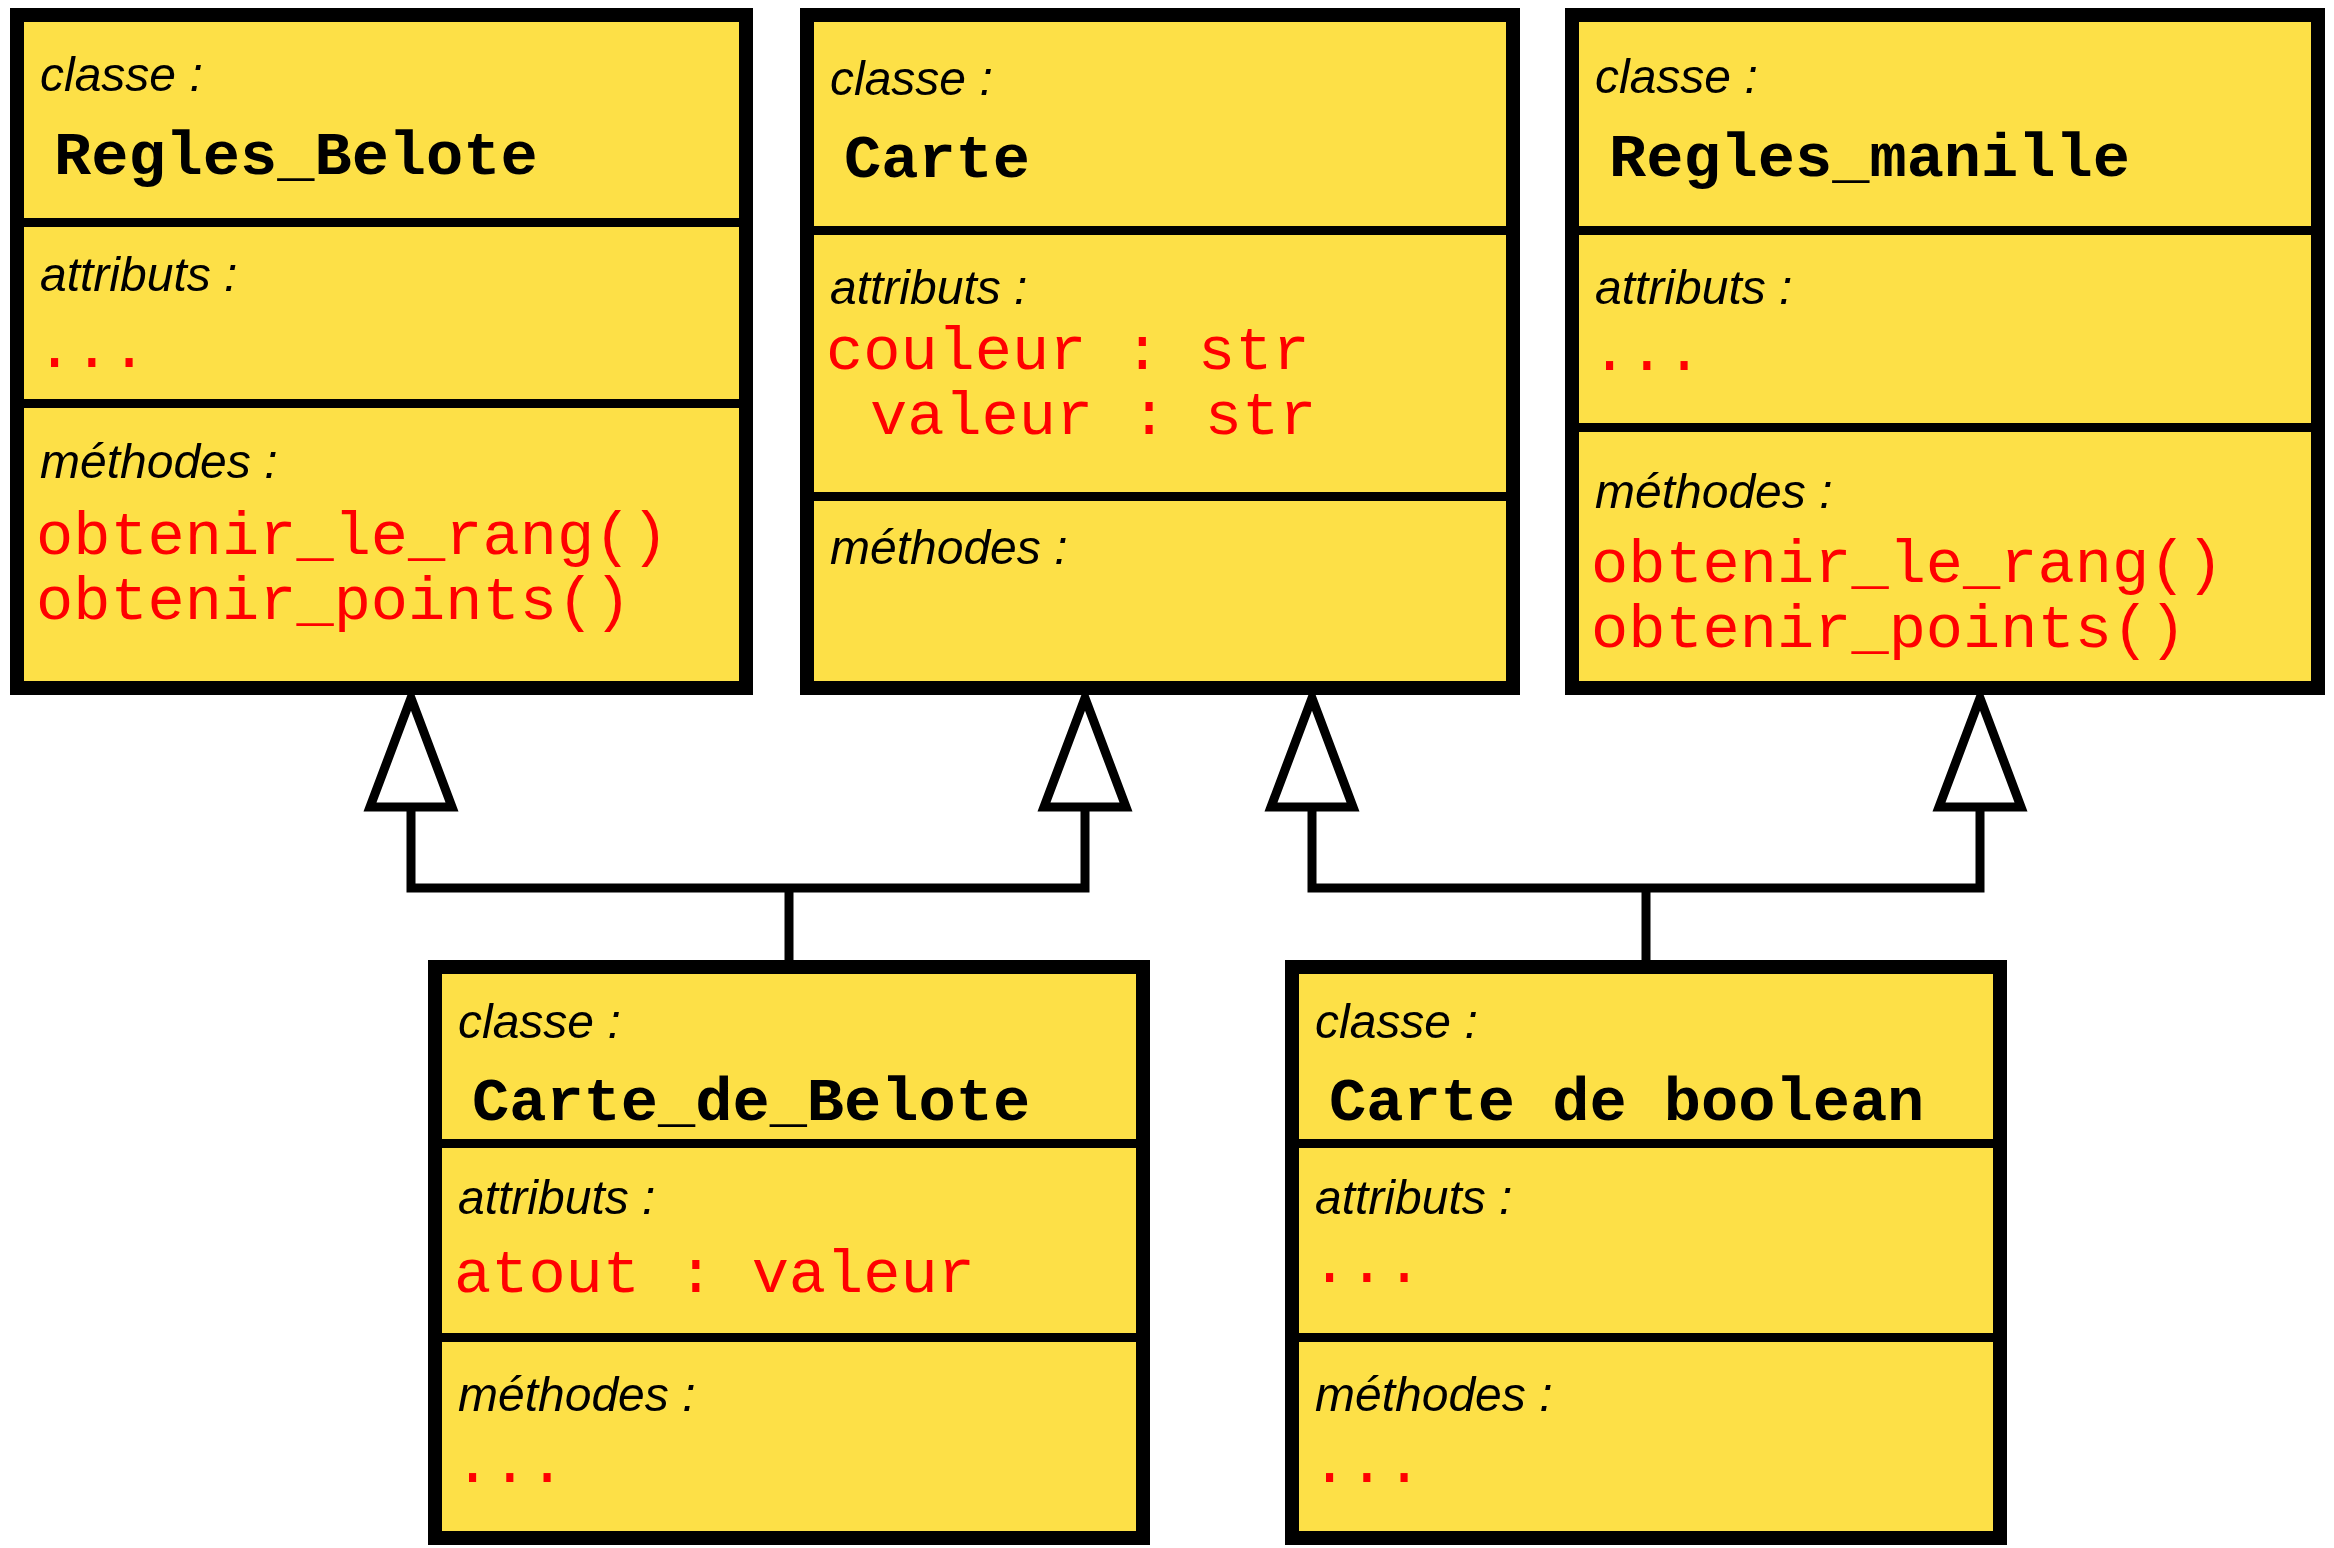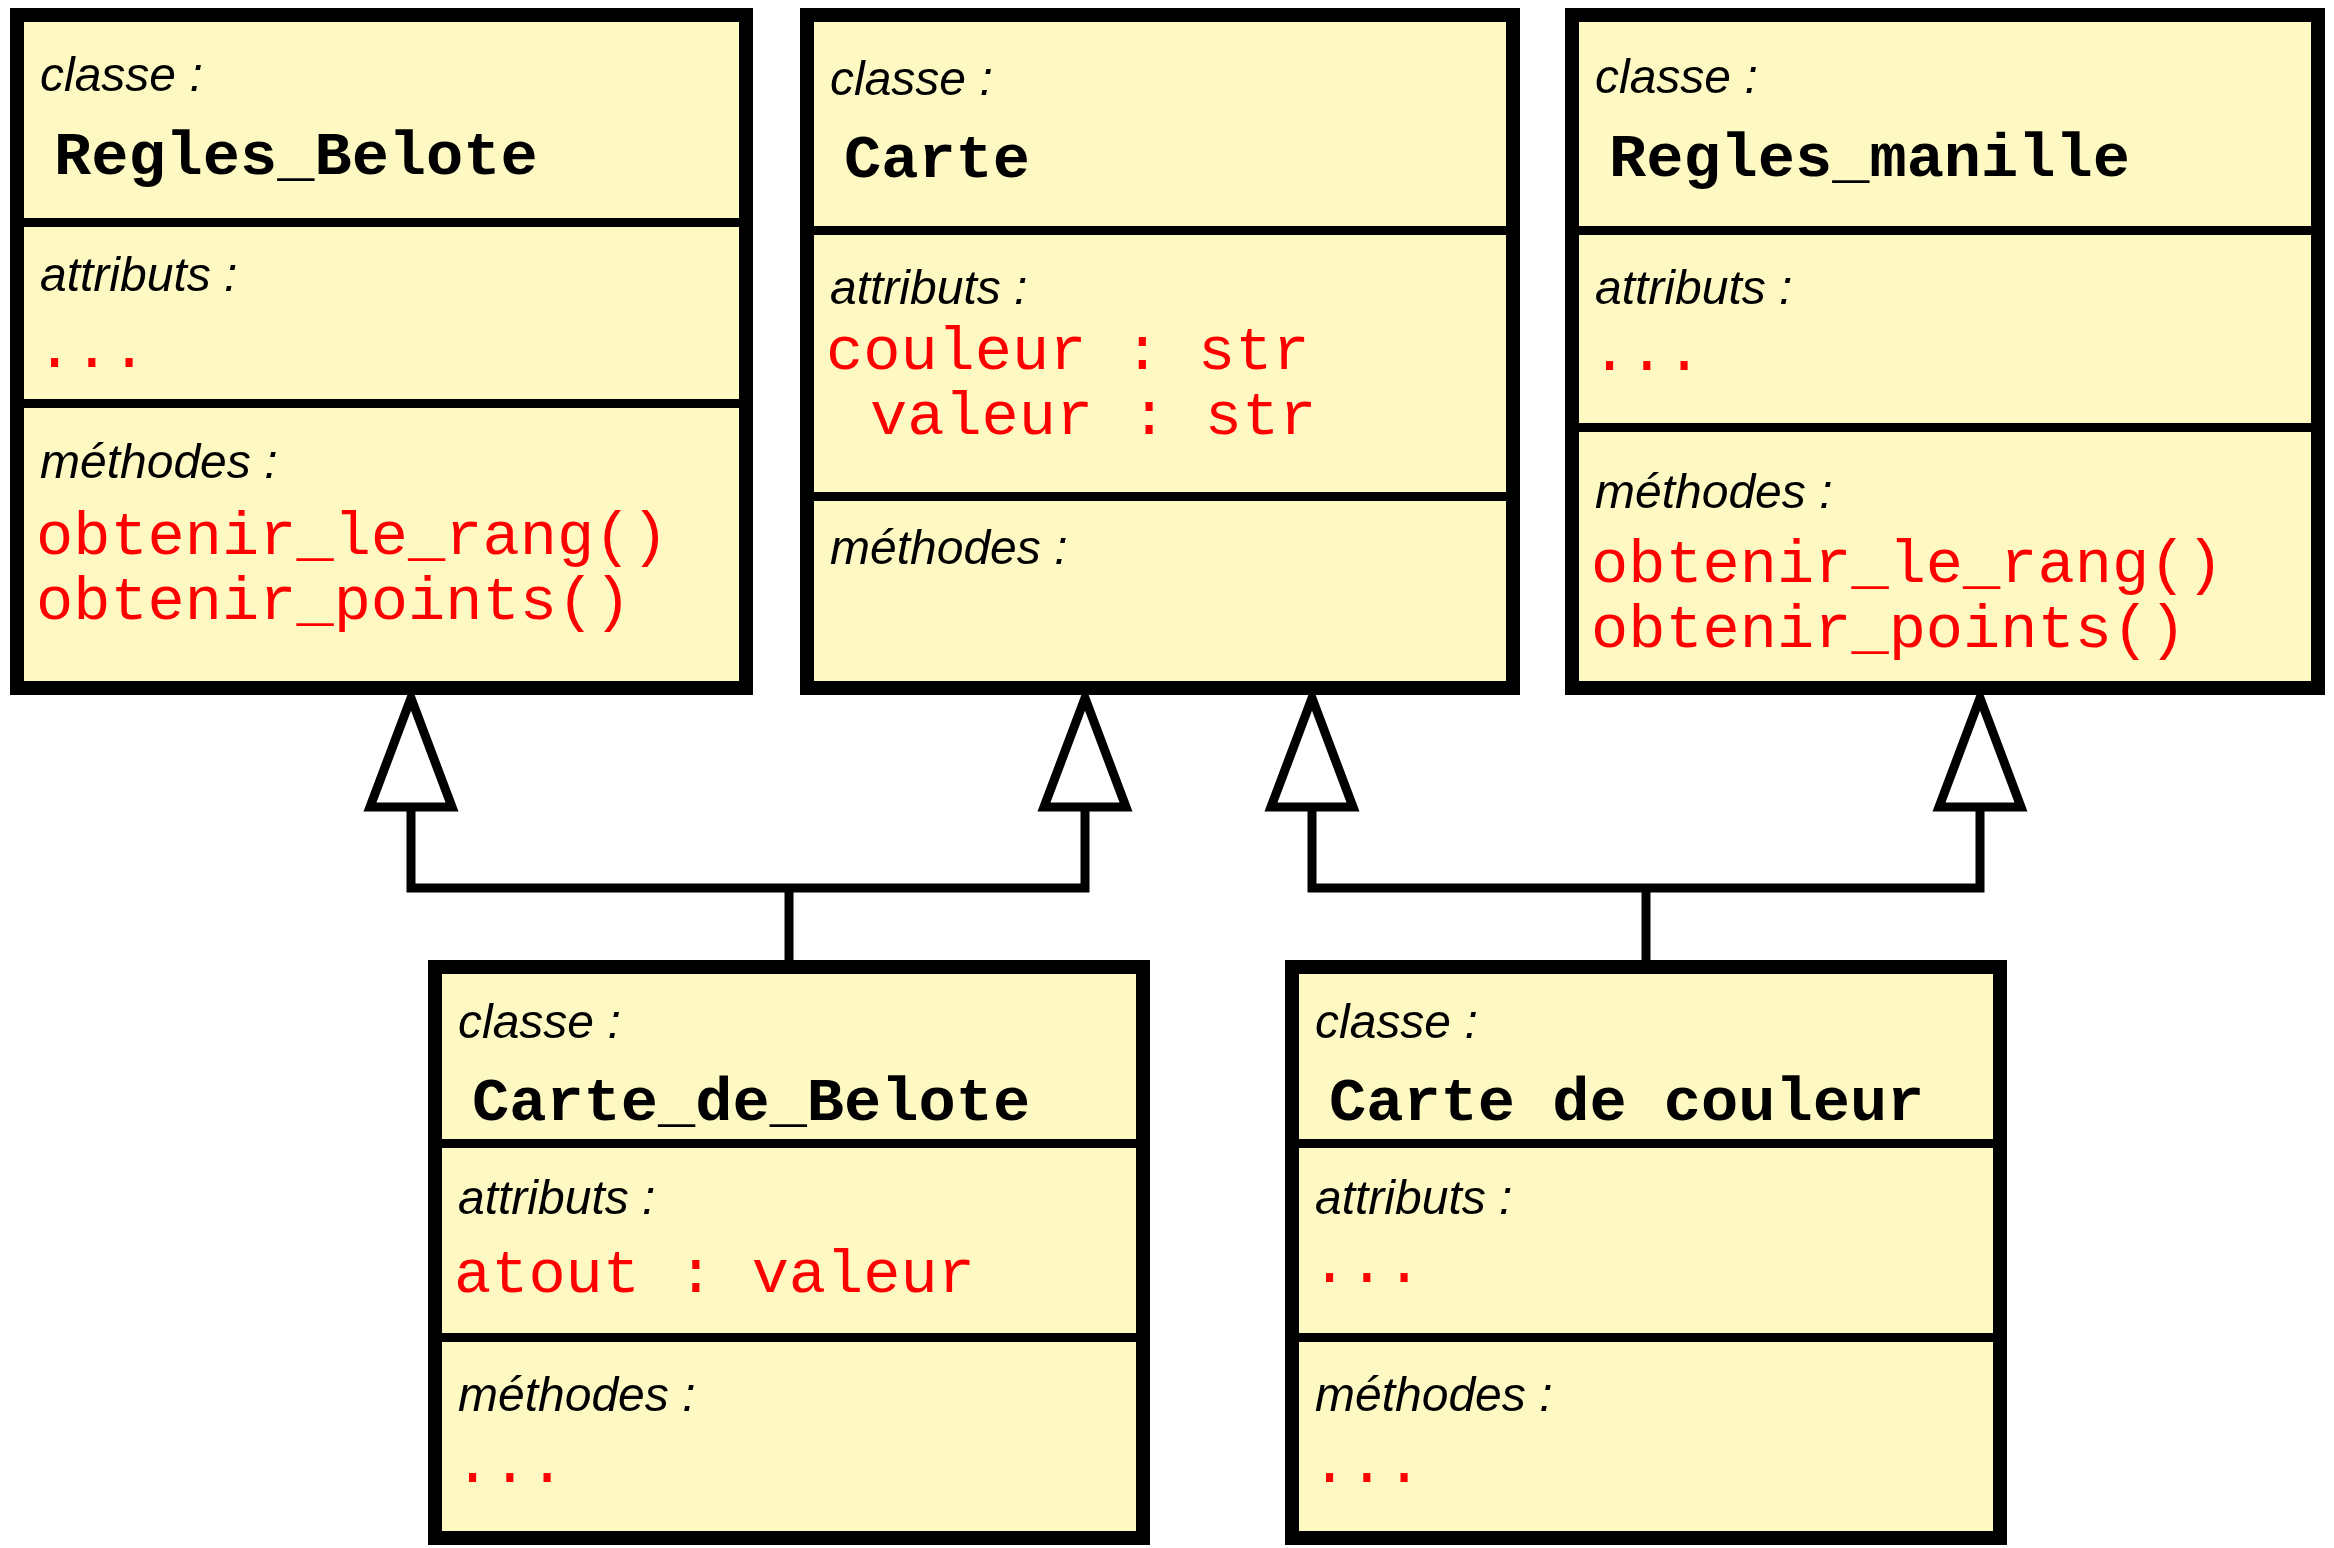--- a/index.html
+++ b/index.html
@@ -10,21 +10,21 @@
   #canvas {
     position: relative;
     width: 2334px;
     height: 1548px;
     background: #ffffff;
     font-family: "Liberation Sans", sans-serif;
     overflow: hidden;
   }
   .class-box {
     position: absolute;
-    background: #fef9c3;
+    background: #fde047;
   }
   .frame {
     position: absolute;
     inset: 0;
     border: 14px solid #000000;
     pointer-events: none;
   }
   .divider {
     position: absolute;
     left: 4px;
@@ -132,21 +132,21 @@
     <div class="lbl" style="left:30px; top:214px;">attributs :</div>
     <div class="code" style="left:26px; top:285px;">atout : valeur</div>
     <div class="divider" style="top:373px;"></div>
     <div class="lbl" style="left:30px; top:411px;">méthodes :</div>
     <div class="code" style="left:26px; top:475px;">...</div>
   </div>
 
   <div class="class-box" style="left:1285px; top:960px; width:722px; height:585px;">
     <div class="frame"></div>
     <div class="lbl" style="left:30px; top:38px;">classe :</div>
-    <div class="title" style="left:44px; top:101px;">Carte de couleur</div>
+    <div class="title" style="left:44px; top:101px;">Carte de boolean</div>
     <div class="divider" style="top:179px;"></div>
     <div class="lbl" style="left:30px; top:214px;">attributs :</div>
     <div class="code" style="left:26px; top:275px;">...</div>
     <div class="divider" style="top:373px;"></div>
     <div class="lbl" style="left:30px; top:411px;">méthodes :</div>
     <div class="code" style="left:26px; top:475px;">...</div>
   </div>
 
 </div>
 

